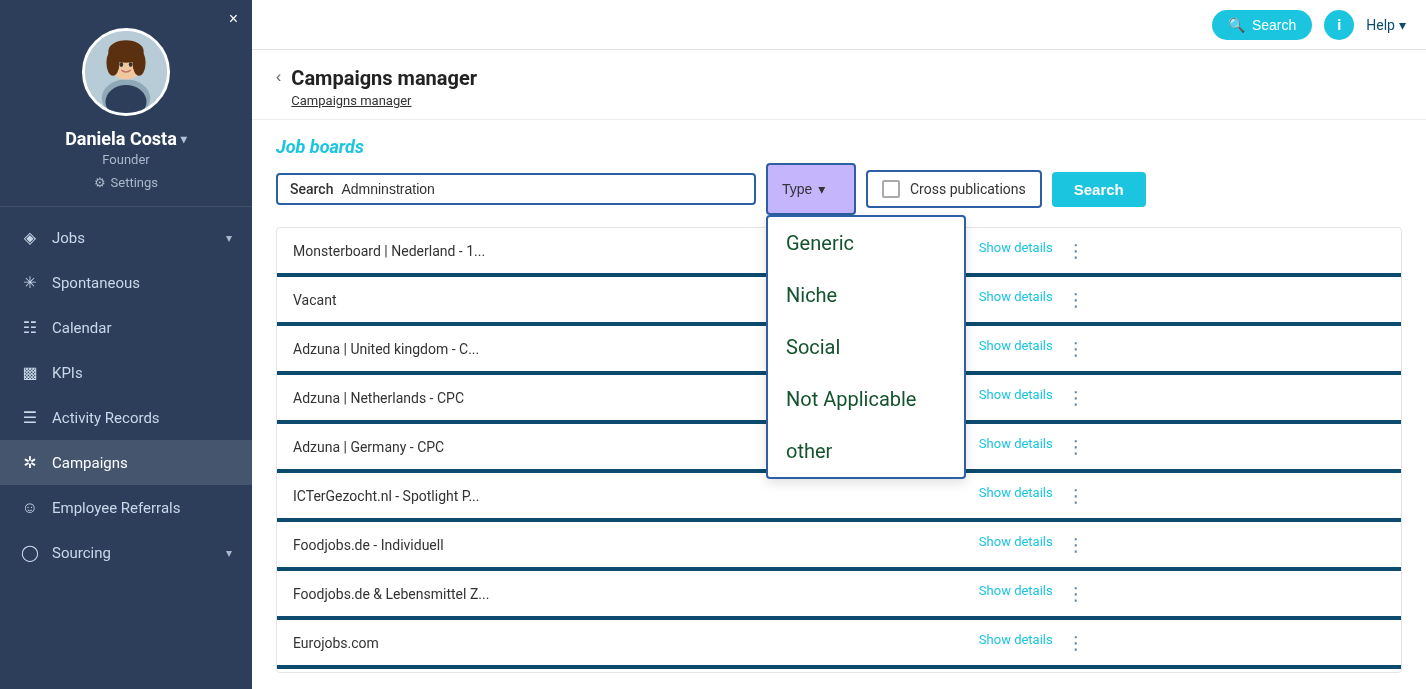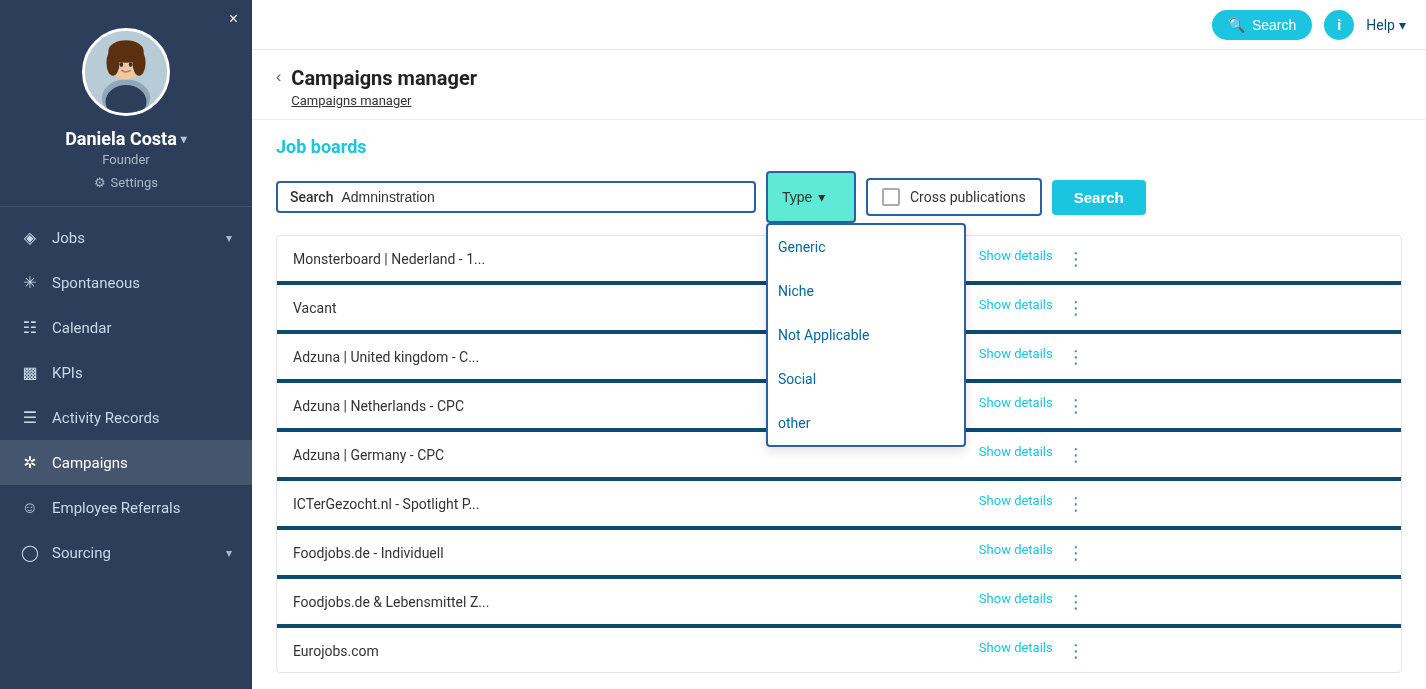--- a/index.html
+++ b/index.html
@@ -232,21 +232,22 @@
       flex: 1;
       overflow: hidden;
       display: flex;
       flex-direction: column;
     }
 
     .section-title {
       font-size: 18px;
       font-weight: 700;
       color: #1bc5e0;
-      margin-bottom: 14px;
+      margin-bottom: 6px;
+      font-style: italic;
     }
 
     
     .filter-row {
       display: flex;
       gap: 10px;
       margin-bottom: 12px;
       align-items: center;
       flex-shrink: 0;
       position: relative;
@@ -283,44 +284,44 @@
     .type-dropdown-wrapper {
       position: relative;
     }
 
     .type-btn {
       display: flex;
       align-items: center;
       border: 2px solid #2c5fa3;
       border-radius: 4px;
       padding: 16px 14px;
-      background: #5eead4;
+      background: #c4b5fd;
       font-size: 14px;
       color: #333;
       cursor: pointer;
       gap: 6px;
       min-width: 90px;
     }
 
     .dropdown-menu {
       position: absolute;
       top: 100%;
       left: 0;
       background: white;
       border: 2px solid #2c5fa3;
       border-radius: 4px;
       min-width: 200px;
       z-index: 100;
       box-shadow: 0 4px 12px rgba(0,0,0,0.12);
     }
 
     .dropdown-item {
-      padding: 14px 10px;
-      font-size: 14px;
-      color: #0369a1;
+      padding: 14px 18px;
+      font-size: 20px;
+      color: #14532d;
       cursor: pointer;
     }
 
     .cross-pub-box {
       display: flex;
       align-items: center;
       border: 2px solid #2c5fa3;
       border-radius: 4px;
       padding: 8px 14px;
       background: white;
@@ -520,22 +521,22 @@
         </div>
 
         <div class="type-dropdown-wrapper">
           <button class="type-btn">
             <span>Type</span>
             <span>▾</span>
           </button>
           <div class="dropdown-menu">
             <div class="dropdown-item">Generic</div>
             <div class="dropdown-item">Niche</div>
+            <div class="dropdown-item">Social</div>
             <div class="dropdown-item">Not Applicable</div>
-            <div class="dropdown-item">Social</div>
             <div class="dropdown-item">other</div>
           </div>
         </div>
 
         <div class="cross-pub-box">
           <div class="cross-pub-checkbox"></div>
           <span class="cross-pub-label">Cross publications</span>
         </div>
 
         <button class="filter-search-btn">Search</button>

